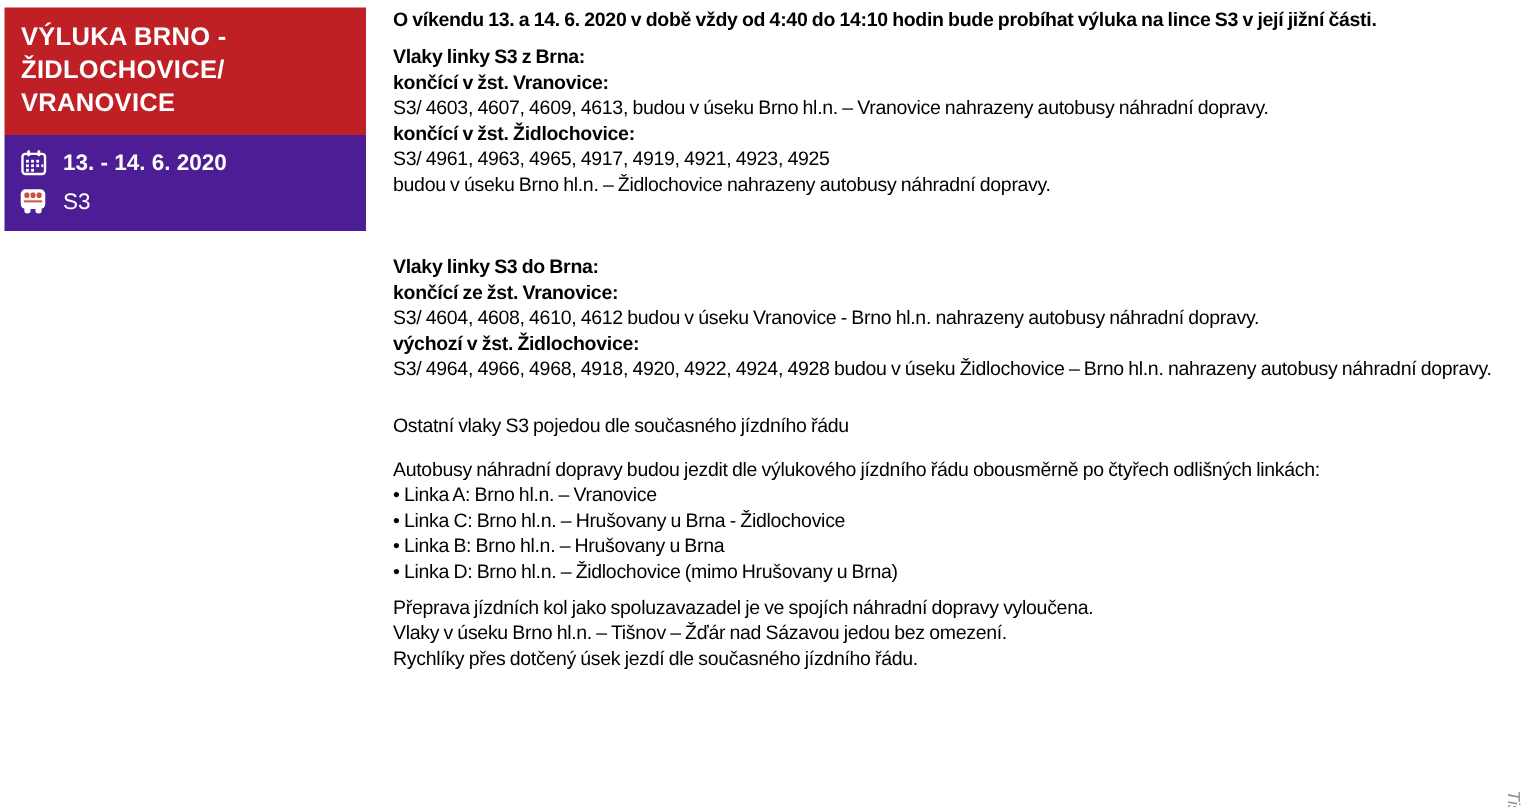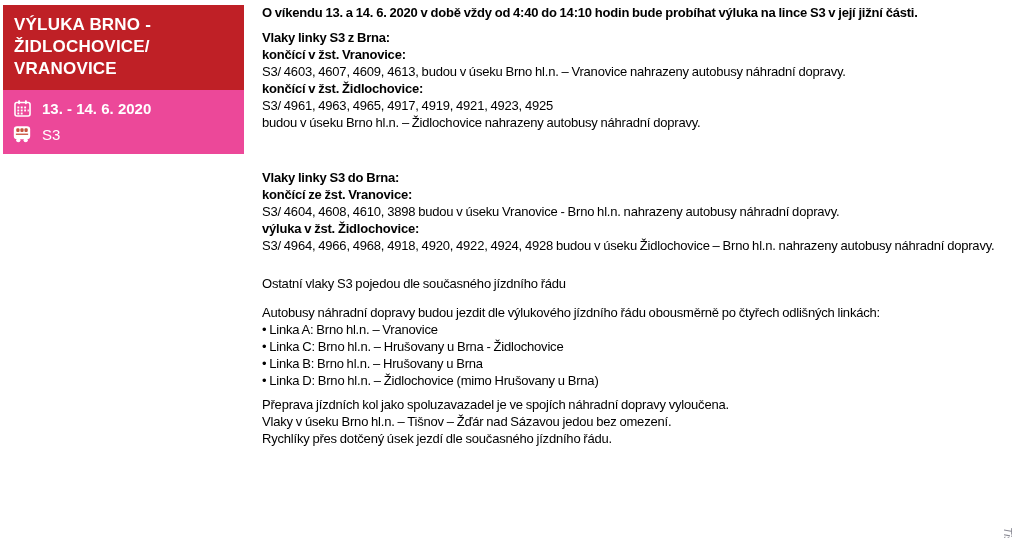--- a/index.html
+++ b/index.html
@@ -10,21 +10,21 @@
     color:#000;
   }
   
   .sidebar{position:absolute;left:3px;top:5px;width:241px;}
   .sidebar-header{
     background:#bf2026;color:#fff;
     padding:9px 14px 10px 11px;
     font-size:17px;line-height:22px;font-weight:bold;
     letter-spacing:.2px;
   }
-  .sidebar-meta{background:#ec4899;padding:5px 0 7px 0;}
+  .sidebar-meta{background:#4c1d95;padding:5px 0 7px 0;}
   .meta-row{display:flex;align-items:center;height:26px;padding-left:9px;}
   .meta-icon{width:20px;height:20px;flex:0 0 20px;display:flex;align-items:center;justify-content:center;}
   .meta-text{color:#fff;font-size:15px;margin-left:10px;}
   .meta-text.bold{font-weight:bold;}
   
   .content{
     position:absolute;left:262px;top:4px;width:750px;
     font-size:13px;line-height:17px;
     letter-spacing:-0.2px;word-spacing:-0.5px;
   }
@@ -84,22 +84,22 @@
 <div class="content" id="body-lines">
     <div class="bline b" style="margin-bottom: 8px;">O víkendu 13. a 14. 6. 2020 v době vždy od 4:40 do 14:10 hodin bude probíhat výluka na lince S3 v její jižní části.</div>
     <div class="bline b">Vlaky linky S3 z Brna:</div>
     <div class="bline b">končící v žst. Vranovice:</div>
     <div class="bline">S3/ 4603, 4607, 4609, 4613, budou v úseku Brno hl.n. – Vranovice nahrazeny autobusy náhradní dopravy.</div>
     <div class="bline b">končící v žst. Židlochovice:</div>
     <div class="bline">S3/ 4961, 4963, 4965, 4917, 4919, 4921, 4923, 4925</div>
     <div class="bline" style="margin-bottom: 38px;">budou v úseku Brno hl.n. – Židlochovice nahrazeny autobusy náhradní dopravy.</div>
     <div class="bline b">Vlaky linky S3 do Brna:</div>
     <div class="bline b">končící ze žst. Vranovice:</div>
-    <div class="bline">S3/ 4604, 4608, 4610, 3898 budou v úseku Vranovice - Brno hl.n. nahrazeny autobusy náhradní dopravy.</div>
-    <div class="bline b">výluka v žst. Židlochovice:</div>
+    <div class="bline">S3/ 4604, 4608, 4610, 4612 budou v úseku Vranovice - Brno hl.n. nahrazeny autobusy náhradní dopravy.</div>
+    <div class="bline b">výchozí v žst. Židlochovice:</div>
     <div class="bline para" style="margin-bottom: 21px;">S3/ 4964, 4966, 4968, 4918, 4920, 4922, 4924, 4928 budou v úseku Židlochovice – Brno hl.n. nahrazeny autobusy náhradní dopravy.</div>
     <div class="bline" style="margin-bottom: 12px;">Ostatní vlaky S3 pojedou dle současného jízdního řádu</div>
     <div class="bline para">Autobusy náhradní dopravy budou jezdit dle výlukového jízdního řádu obousměrně po čtyřech odlišných linkách:</div>
     <div class="bline">• Linka A: Brno hl.n. – Vranovice</div>
     <div class="bline">• Linka C: Brno hl.n. – Hrušovany u Brna - Židlochovice</div>
     <div class="bline">• Linka B: Brno hl.n. – Hrušovany u Brna</div>
     <div class="bline" style="margin-bottom: 7px;">• Linka D: Brno hl.n. – Židlochovice (mimo Hrušovany u Brna)</div>
     <div class="bline">Přeprava jízdních kol jako spoluzavazadel je ve spojích náhradní dopravy vyloučena.</div>
     <div class="bline">Vlaky v úseku Brno hl.n. – Tišnov – Žďár nad Sázavou jedou bez omezení.</div>
     <div class="bline">Rychlíky přes dotčený úsek jezdí dle současného jízdního řádu.</div>

